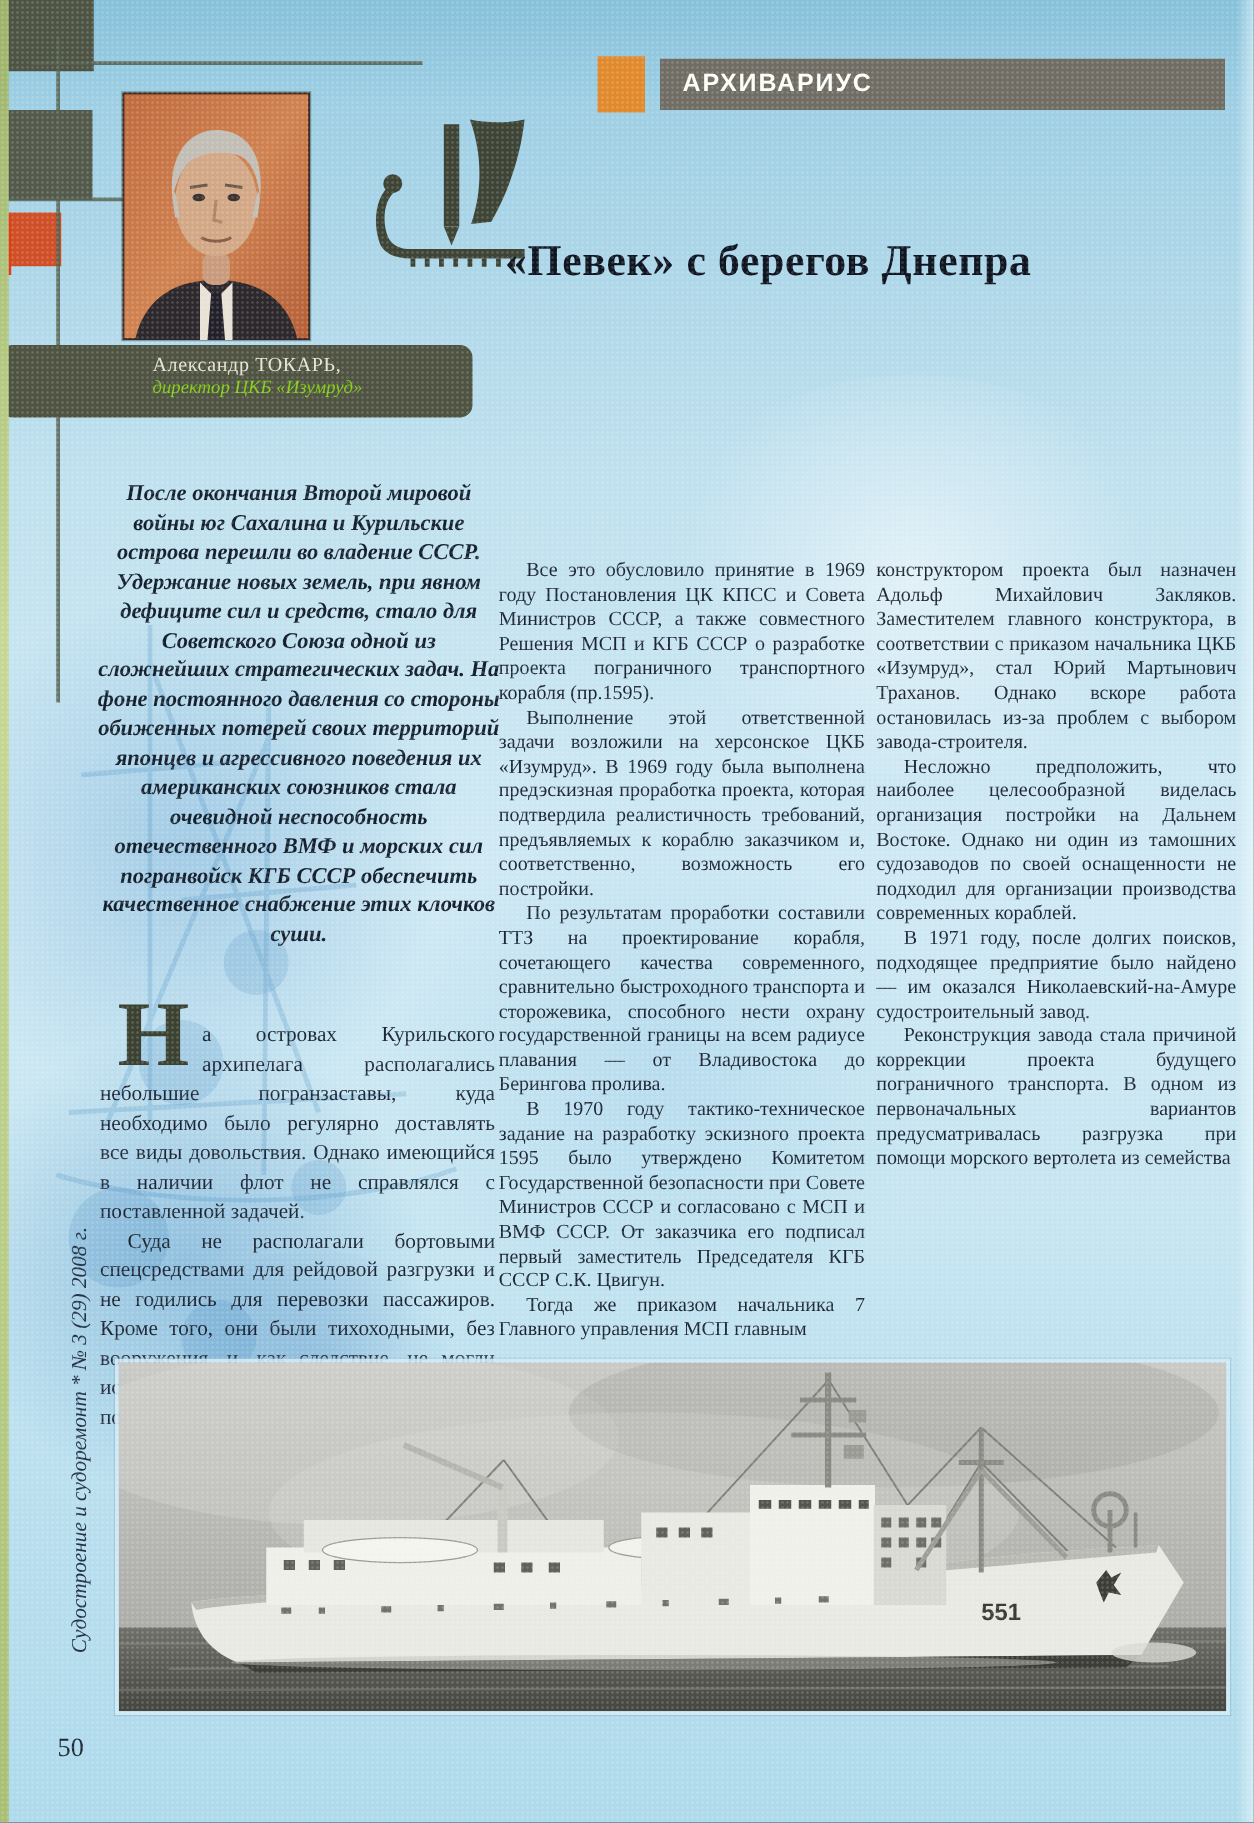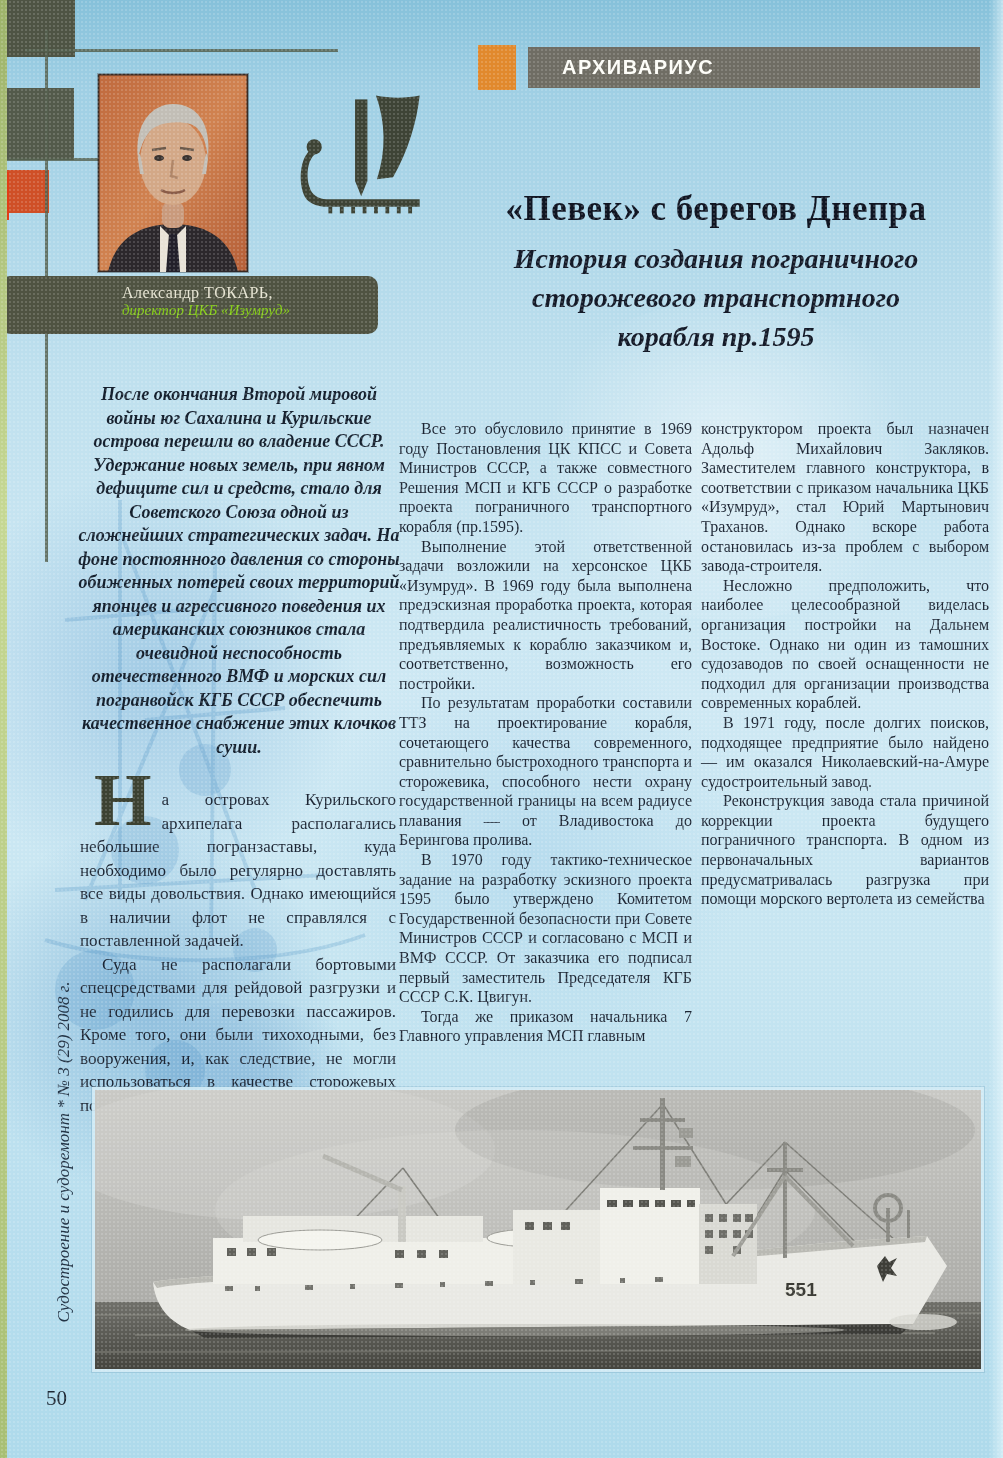--- a/index.html
+++ b/index.html
@@ -36,39 +36,39 @@
   .d-rect-a{left:3px;top:0;width:72px;height:57px;background:var(--decor_olive);}
   .d-rect-b{left:0;top:88px;width:74px;height:72px;background:#535a4b;}
   .d-rect-red{left:0;top:170px;width:49px;height:43px;background:var(--decor_red);}
   .d-red-sliver{left:0;top:172px;width:9px;height:48px;background:#e23d17;}
   .d-vline{left:45px;top:30px;width:3px;height:532px;background:#55604f;opacity:.85;}
   .d-hline1{left:25px;top:49px;width:313px;height:3px;background:#55604f;opacity:.85;}
   .d-hline2{left:0;top:158px;width:228px;height:3px;background:#55604f;opacity:.8;}
   
   .rubric-square{position:absolute;left:478px;top:45px;width:38px;height:45px;background:var(--accent_orange);z-index:3;}
   .rubric-band{position:absolute;left:528px;top:47px;width:452px;height:41px;background:var(--rubric_band);z-index:3;}
-  .rubric-band .label{display:block;padding-left:34px;line-height:41px;font-family:"Liberation Sans","DejaVu Sans",sans-serif;
+  .rubric-band .label{display:block;padding-left:18px;line-height:41px;font-family:"Liberation Sans","DejaVu Sans",sans-serif;
     font-weight:700;font-size:20px;letter-spacing:1.5px;color:#fdfdf8;}
   
   .portrait{position:absolute;left:98px;top:74px;width:150px;height:198px;z-index:4;box-shadow:0 0 0 1px rgba(30,30,30,.35);}
   .caption-bar{position:absolute;left:0;top:276px;width:378px;height:58px;background:var(--caption_bar);z-index:3;
     padding:8px 0 0 122px;box-sizing:border-box;color:#e6e4d2;border-radius:10px;}
   .caption-bar .l1{font-size:16px;letter-spacing:.5px;}
   .caption-bar .l2{font-size:15px;font-style:italic;color:#84cc16;}
   
   .logo{position:absolute;left:293px;top:88px;z-index:3;}
   
-  .title-block{position:absolute;left:433px;top:190px;width:566px;text-align:center;z-index:5;color:var(--title_ink);}
+  .title-block{position:absolute;left:404px;top:190px;width:566px;text-align:left;z-index:5;color:var(--title_ink);}
   .title-block h1{margin:0 0 10px 0;font-size:35px;line-height:1.1;font-weight:700;letter-spacing:.5px;}
   .subtitle div{font-style:italic;font-size:28px;line-height:39px;font-weight:600;color:#141a28;}
   
   .lead{position:absolute;left:78px;top:383px;width:322px;z-index:5;text-align:center;
     font-weight:700;font-style:italic;font-size:18px;line-height:23.5px;color:#15202e;}
   
-  .col{position:absolute;z-index:5;color:var(--body_ink);text-align:justify;}
+  .col{position:absolute;z-index:5;color:var(--body_ink);text-align:justify;margin-top:28px;}
   .col p{margin:0;text-indent:22px;}
   #col1{left:80px;top:788px;width:316px;font-size:17px;line-height:23.5px;}
   #col1 .plist p:first-child{text-indent:0;}
   #col2{left:399px;top:419px;width:293px;font-size:16px;line-height:19.6px;}
   #col3{left:701px;top:419px;width:288px;font-size:16px;line-height:19.6px;}
   #col3 .plist p:first-child{text-indent:0;}
   .dropcap{float:left;font-size:74px;line-height:24px;font-weight:700;color:#3c4232;
     margin:0 10px 0 14px;font-family:"Liberation Serif",serif;}
   
   .ship-photo{position:absolute;left:95px;top:1090px;width:886px;height:279px;z-index:6;
@@ -172,25 +172,20 @@
           <rect x="120" y="125" width="4" height="7"></rect>
       </g>
       <rect x="64" y="12" width="13" height="86"></rect>
       <path d="M64,98 L77,98 L70.5,114 Z"></path>
       <path d="M86,8 C100,11 118,11 132,8 C129,36 120,66 104,94 L87,96 C97,66 96,36 86,8 Z"></path>
     </svg>
   </div>
 
   <div class="title-block">
     <h1>«Певек» с берегов Днепра</h1>
-    <div class="subtitle">
-        <div>История создания пограничного</div>
-        <div>сторожевого транспортного</div>
-        <div>корабля пр.1595</div>
-      </div>
   </div>
 
   <div class="lead">После окончания Второй мировой войны юг Сахалина и Курильские острова перешли во владение СССР. Удержание новых земель, при явном дефиците сил и средств, стало для Советского Союза одной из сложнейших стратегических задач. На фоне постоянного давления со стороны обиженных потерей своих территорий японцев и агрессивного поведения их американских союзников стала очевидной неспособность отечественного ВМФ и морских сил погранвойск КГБ СССР обеспечить качественное снабжение этих клочков суши.</div>
 
   <div class="col" id="col1">
     <span class="dropcap">Н</span>
     <div class="plist">
         <p>а островах Курильского архипелага располагались небольшие погранзаставы, куда необходимо было регулярно доставлять все виды довольствия. Однако имеющийся в наличии флот не справлялся с поставленной задачей.</p>
         <p>Суда не располагали бортовыми спецсредствами для рейдовой разгрузки и не годились для перевозки пассажиров. Кроме того, они были тихоходными, без вооружения, и, как следствие, не могли использоваться в качестве сторожевых пограничных кораблей.</p>
       </div>

